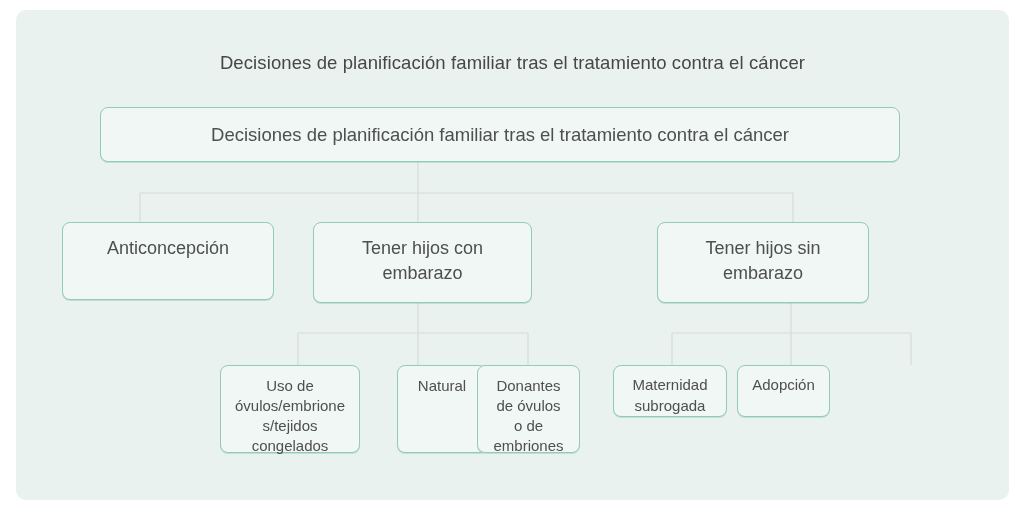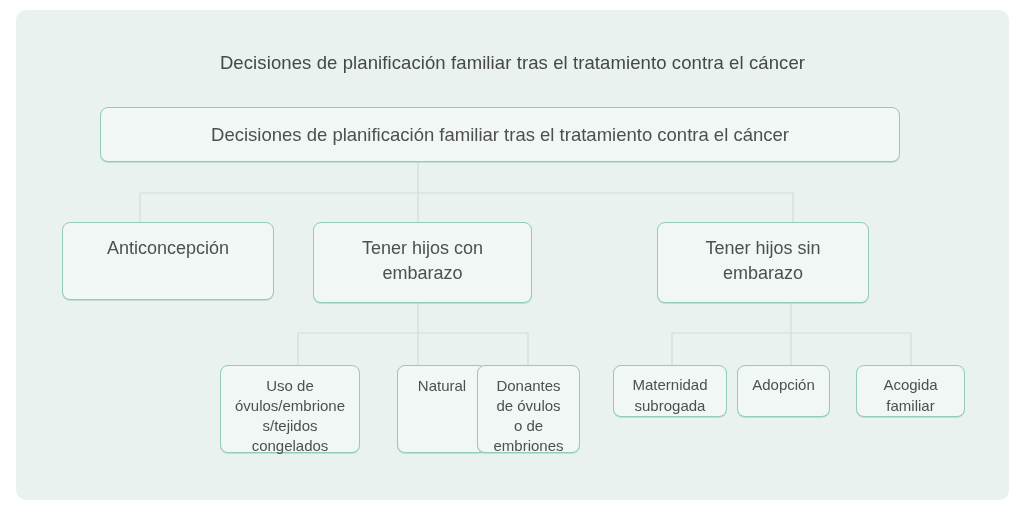--- a/index.html
+++ b/index.html
@@ -160,18 +160,14 @@
 
   <div class="node l3 short maternidad">
     <span class="label">Maternidad
 subrogada</span>
   </div>
 
   <div class="node l3 short adopcion">
     <span class="label">Adopción</span>
   </div>
 
-  <div class="node l3 short acogida">
-    <span class="label">Acogida
-familiar</span>
-  </div>
 
 </div>
 
 </body></html>

